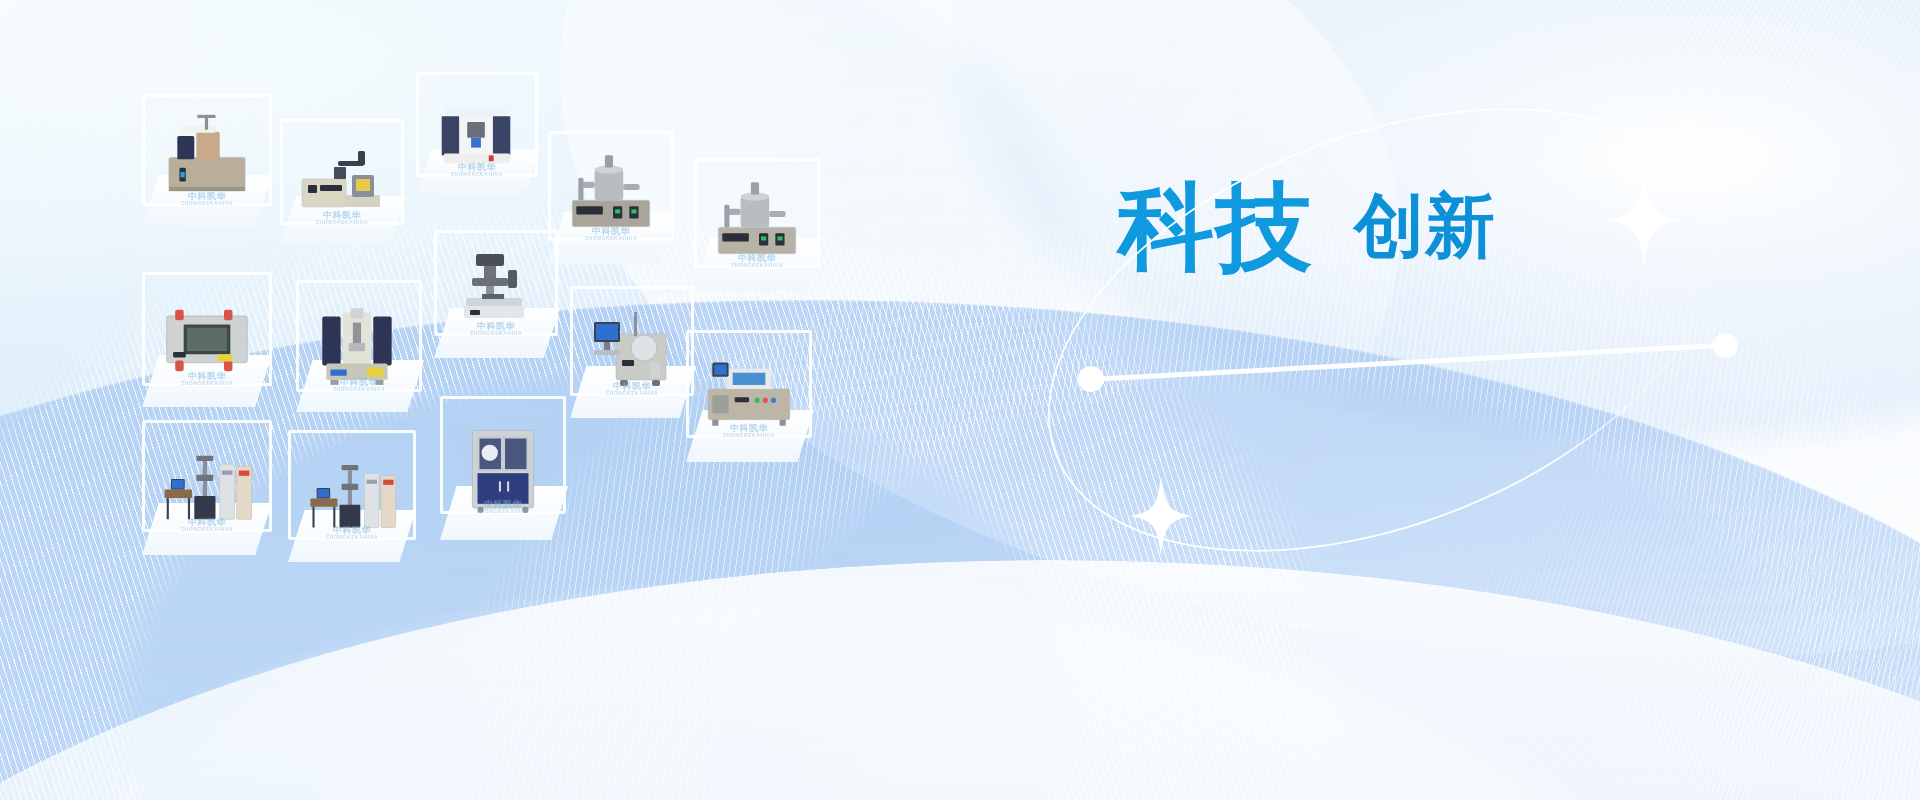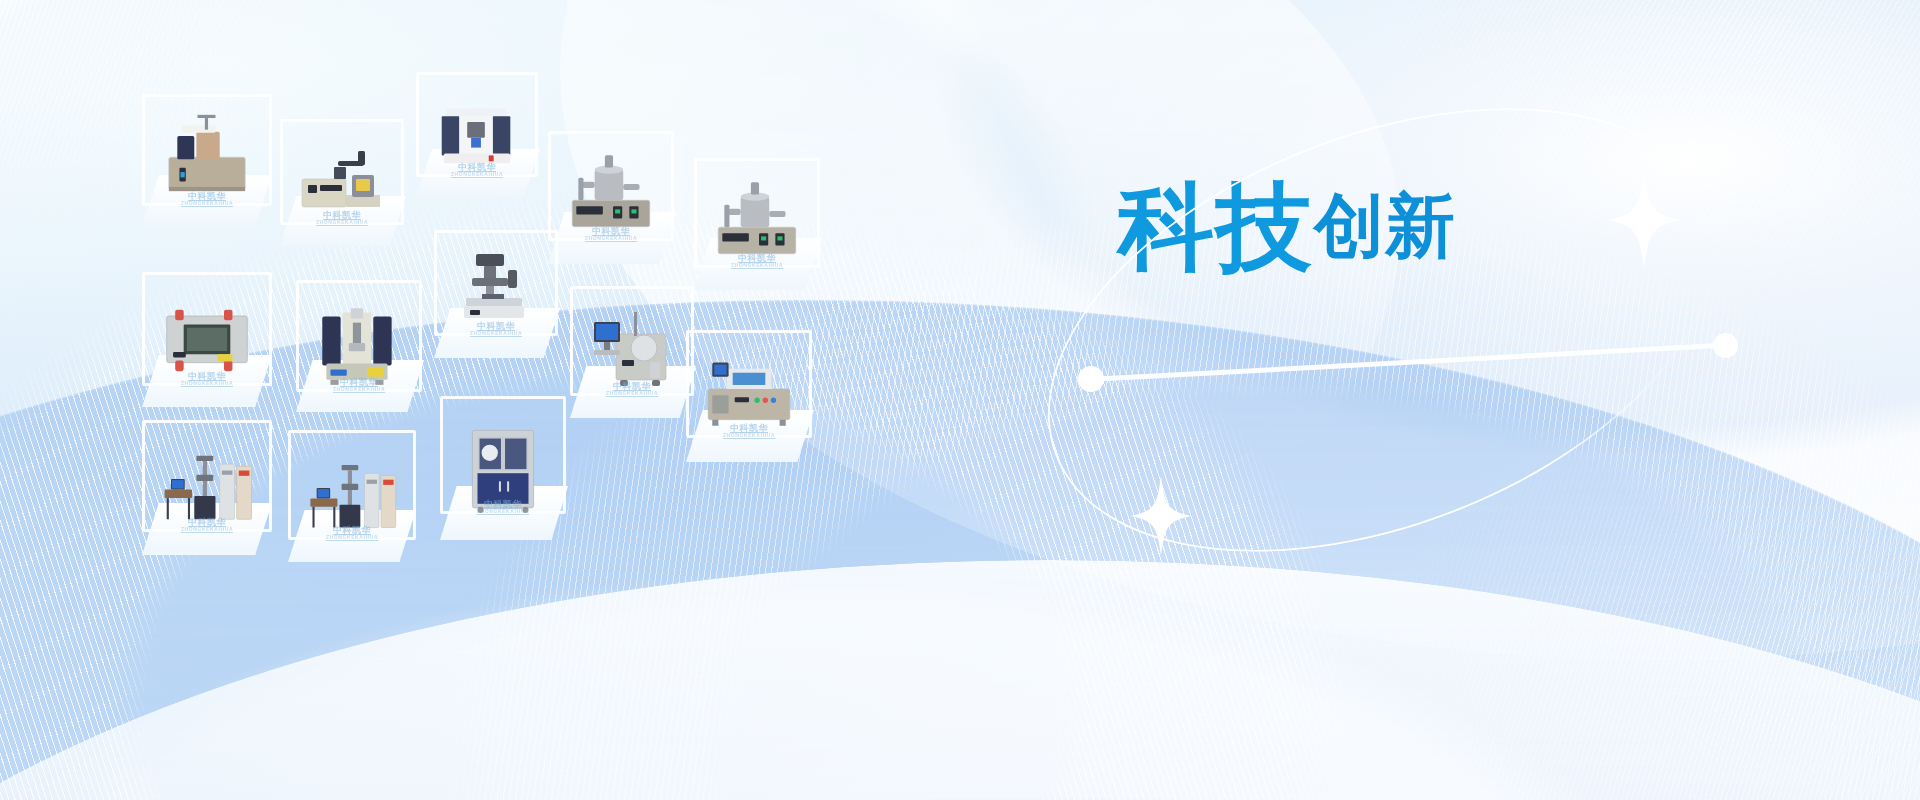--- a/index.html
+++ b/index.html
@@ -105,35 +105,35 @@
   }
   .card .pedestal::after{
     content:"";
     position:absolute; left:4%; right:4%; bottom:-13px; height:15px;
     background:linear-gradient(180deg,#eef8fd 0%, #e6f3fb 100%);
     clip-path:polygon(0 0,100% 0,95% 100%,5% 100%);
   }
   .card .wm{
     position:absolute; left:50%; transform:translateX(-50%);
     text-align:center; color:#7fb4dd; opacity:.55;
-    font-weight:700; white-space:nowrap; line-height:1.05;text-decoration:underline;
+    font-weight:700; white-space:nowrap; line-height:1.05;
   }
   .card .wm .cn{ font-size:9px; letter-spacing:.5px; }
   .card .wm .en{ font-size:5px; letter-spacing:.6px; opacity:.85; }
 
   
   .headline{ position:absolute; left:1118px; top:182px; width:560px; }
   .line1, .line2{
     display:flex; align-items:center; white-space:nowrap;
     font-family:"DejaVu Sans", sans-serif;
   }
   .line1{ justify-content:flex-start; }
   .line2{ justify-content:flex-end; margin-top:42px; padding-right:2px; }
   .big1{ font-size:96px; font-weight:700; color:#0f9ae0; letter-spacing:2px; line-height:.95;}
-  .sm1 { font-size:70px; font-weight:700; color:#0d90d8; letter-spacing:1px; line-height:1; padding-bottom:4px;}
+  .sm1 { font-size:70px; font-weight:700; color:#0d90d8; letter-spacing:1px; line-height:1; padding-bottom:4px;margin-left:40px;}
   .sm2 { font-size:70px; font-weight:700; color:#0f9ae0; letter-spacing:1px; line-height:1; padding-bottom:4px;}
   .big2{ font-size:98px; font-weight:700; color:#0b80cd; letter-spacing:2px; line-height:.95;}
 
   
   .deco{ position:absolute; inset:0; pointer-events:none; }
   .orbit{
     position:absolute; left:1032px; top:134px;
     width:700px; height:392px;
     border:2.5px solid rgba(255,255,255,.95);
     border-radius:50%;

